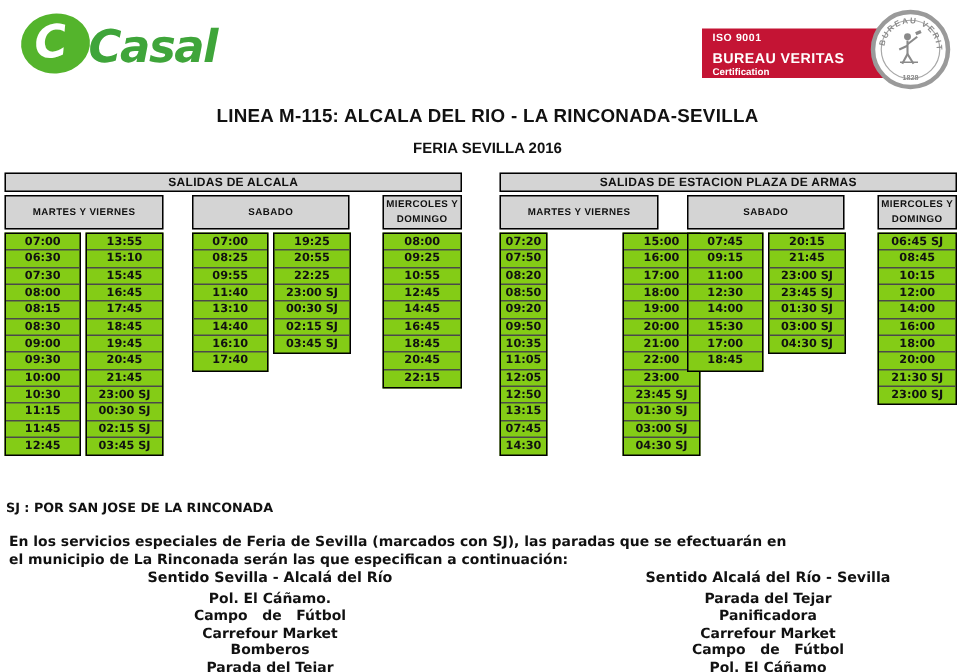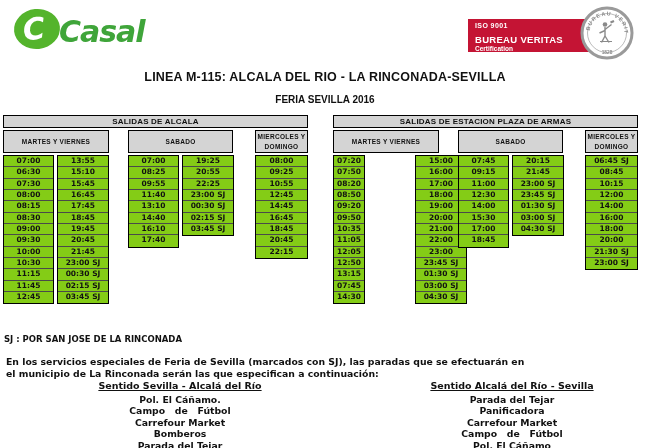--- a/index.html
+++ b/index.html
@@ -47,21 +47,21 @@
   .tt-cell:last-child{border-bottom:none;}
 
   
   .sj-note{position:absolute;left:4px;top:334px;
            font:bold 8.5px "DejaVu Sans",sans-serif;}
   .special-note{position:absolute;left:6px;top:356px;
                 font:bold 9.3px "DejaVu Sans",sans-serif;line-height:12.2px;}
   .dir-col{position:absolute;top:380px;width:300px;text-align:center;}
   .dir-col-left{left:30px;}
   .dir-col-right{left:362px;}
-  .dir-heading{font:bold 9.5px "DejaVu Sans",sans-serif;text-decoration:underline;
+  .dir-heading{font:bold 9.5px "DejaVu Sans",sans-serif;
                margin-bottom:2.5px;}
   .dir-stop{font:bold 9.3px "DejaVu Sans",sans-serif;line-height:11.5px;white-space:pre;}
 </style>
 </head>
 <body>
 
 <div class="page">
 
   <div class="casal">
     <div class="casal-mark">

